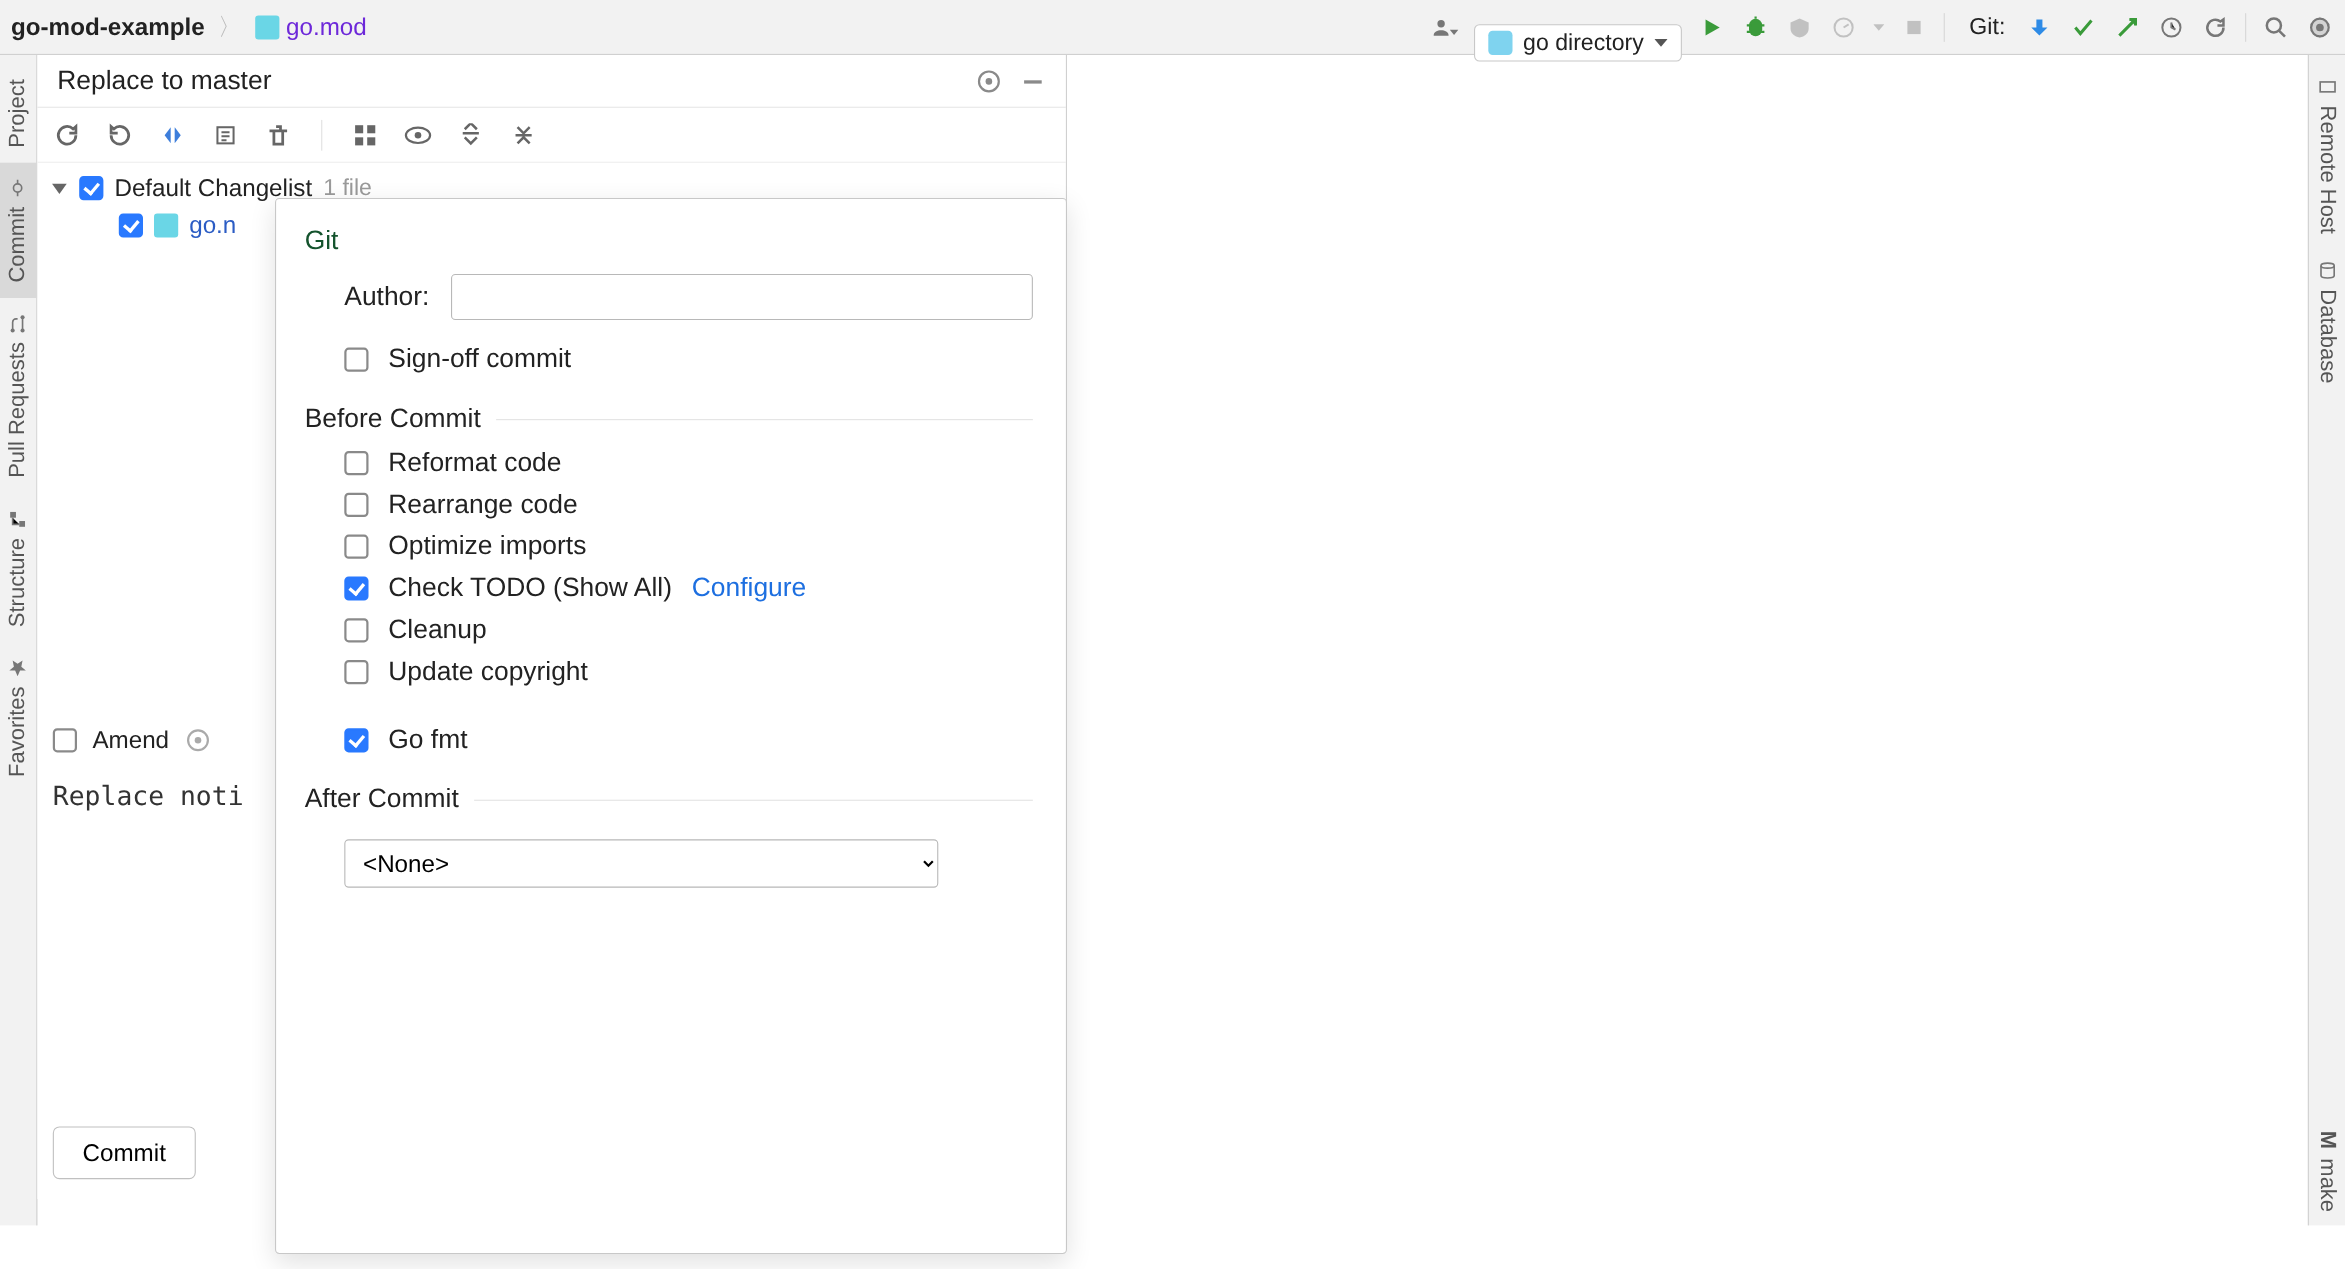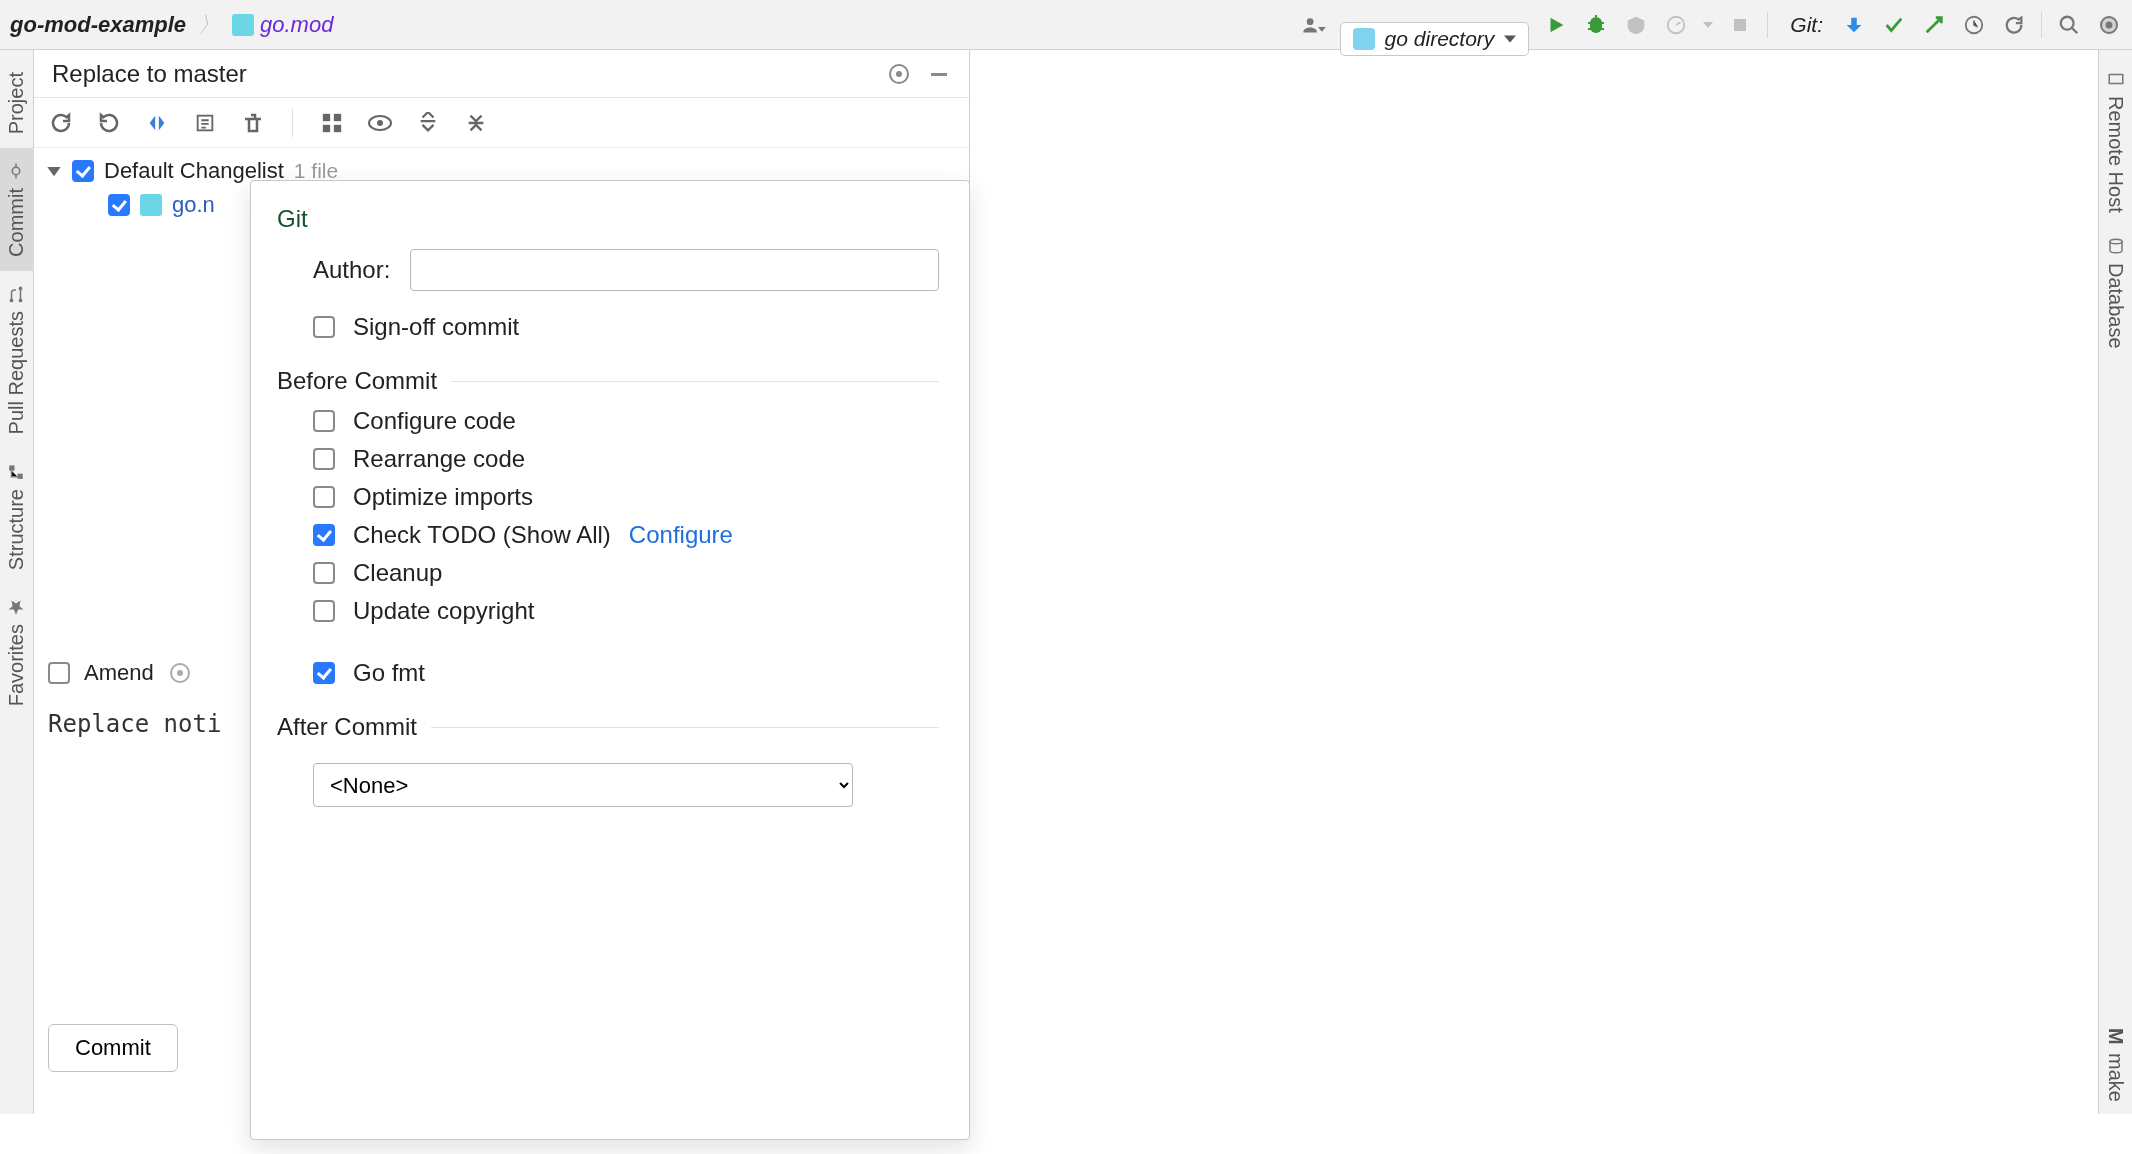--- a/index.html
+++ b/index.html
@@ -1,20 +1,20 @@
 <!DOCTYPE html>
 <html><head>
 <meta charset="utf-8">
 <style>
 * { box-sizing: border-box; margin: 0; padding: 0; font-family: -apple-system, BlinkMacSystemFont, "Segoe UI", Helvetica, Arial, sans-serif; }
 body { width: 2132px; height: 1154px; transform-origin: 0 0; background: #fff; overflow: hidden; font-size: 20px; color: #222; }
 svg { display: block; }
 
 
-.topnav { height: 50px; display: flex; align-items: center; border-bottom: 1px solid #d0d0d0; padding: 12px 10px; background: #f2f2f2; font-style: italic; }
+.topnav { height: 50px; display: flex; align-items: center; border-bottom: 1px solid #d0d0d0; padding: 12px 10px; background: #f2f2f2; }
 .crumb { display: flex; align-items: center; gap: 6px; font-size: 22px; }
 .crumb .chev { color: #bbb; margin: 0 6px; }
 .crumb .proj { font-weight: 700; }
 .crumb .file { color: #6d28d9; }
 
 .topnav .spacer { flex: 1; }
 
 .top-actions { display: flex; align-items: center; gap: 14px; }
 .runcfg { display: flex; align-items: center; gap: 10px; border: 1px solid #c8c8c8; border-radius: 5px; padding: 4px 12px; background: #fff; font-size: 21px; margin-top: 28px; }
 .icon-btn { width: 26px; height: 26px; display: flex; align-items: center; justify-content: center; }
@@ -386,21 +386,21 @@
       <span class="cb"></span>
       <span>Sign-off commit</span>
     </div>
 
   <div class="hdr">
       <span>Before Commit</span>
       <span class="hr"></span>
     </div>
   <div class="chk-row">
       <span class="cb"></span>
-      <span>Configure code</span>
+      <span>Reformat code</span>
     </div>
   <div class="chk-row">
       <span class="cb"></span>
       <span>Rearrange code</span>
     </div>
   <div class="chk-row">
       <span class="cb"></span>
       <span>Optimize imports</span>
     </div>
   <div class="chk-row">

